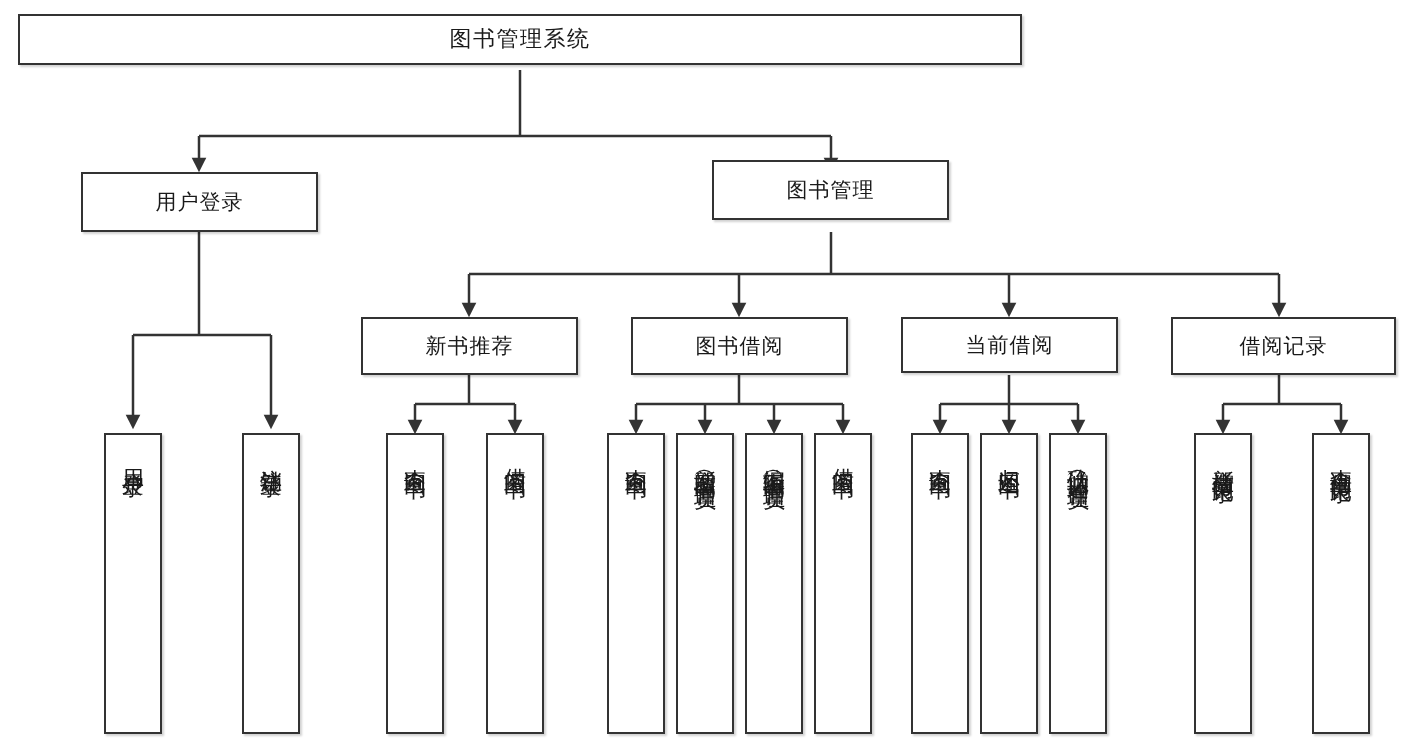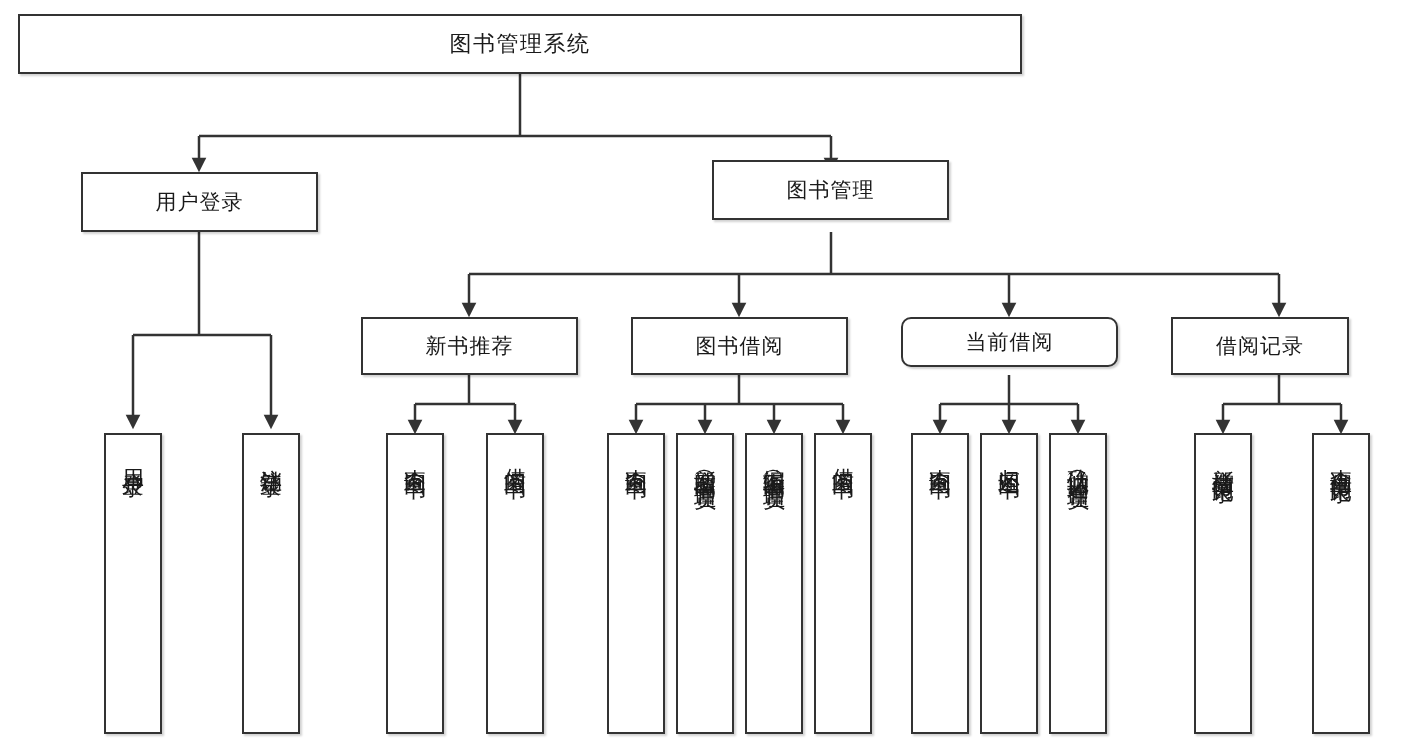--- a/index.html
+++ b/index.html
@@ -127,45 +127,45 @@
       <path d="M 1009 404 L 1009 427" marker-end="url(#arrow)"></path>
       <path d="M 1078 404 L 1078 427" marker-end="url(#arrow)"></path>
 
       <path d="M 1279 375 L 1279 404"></path>
       <path d="M 1223 404 L 1341 404"></path>
       <path d="M 1223 404 L 1223 427" marker-end="url(#arrow)"></path>
       <path d="M 1341 404 L 1341 427" marker-end="url(#arrow)"></path>
     </g>
   </svg>
 
-  <div class="node horiz root" style="left:18px; top:14px; width:1004px; height:60px;">
+  <div class="node horiz root" style="left:18px; top:14px; width:1004px; height:51px;">
     <span class="label">图书管理系统</span>
   </div>
 
   <div class="node horiz" style="left:81px; top:172px; width:237px; height:60px;">
     <span class="label">用户登录</span>
   </div>
 
   <div class="node horiz" style="left:712px; top:160px; width:237px; height:60px;">
     <span class="label">图书管理</span>
   </div>
 
   <div class="node horiz" style="left:631px; top:317px; width:217px; height:58px;">
     <span class="label">图书借阅</span>
   </div>
 
   <div class="node horiz" style="left:361px; top:317px; width:217px; height:58px;">
     <span class="label">新书推荐</span>
   </div>
 
-  <div class="node horiz" style="left:901px; top:317px; width:217px; height:50px;border-radius:10px;">
+  <div class="node horiz" style="left:901px; top:317px; width:217px; height:56px;">
     <span class="label">当前借阅</span>
   </div>
 
-  <div class="node horiz" style="left:1171px; top:317px; width:178px; height:58px;">
+  <div class="node horiz" style="left:1171px; top:317px; width:225px; height:58px;">
     <span class="label">借阅记录</span>
   </div>
 
   <div class="node vert" style="left:104px; top:433px; width:58px; height:301px;">
     <span class="label">用户登录</span>
   </div>
 
   <div class="node vert" style="left:242px; top:433px; width:58px; height:301px;">
     <span class="label">注销登录</span>
   </div>

